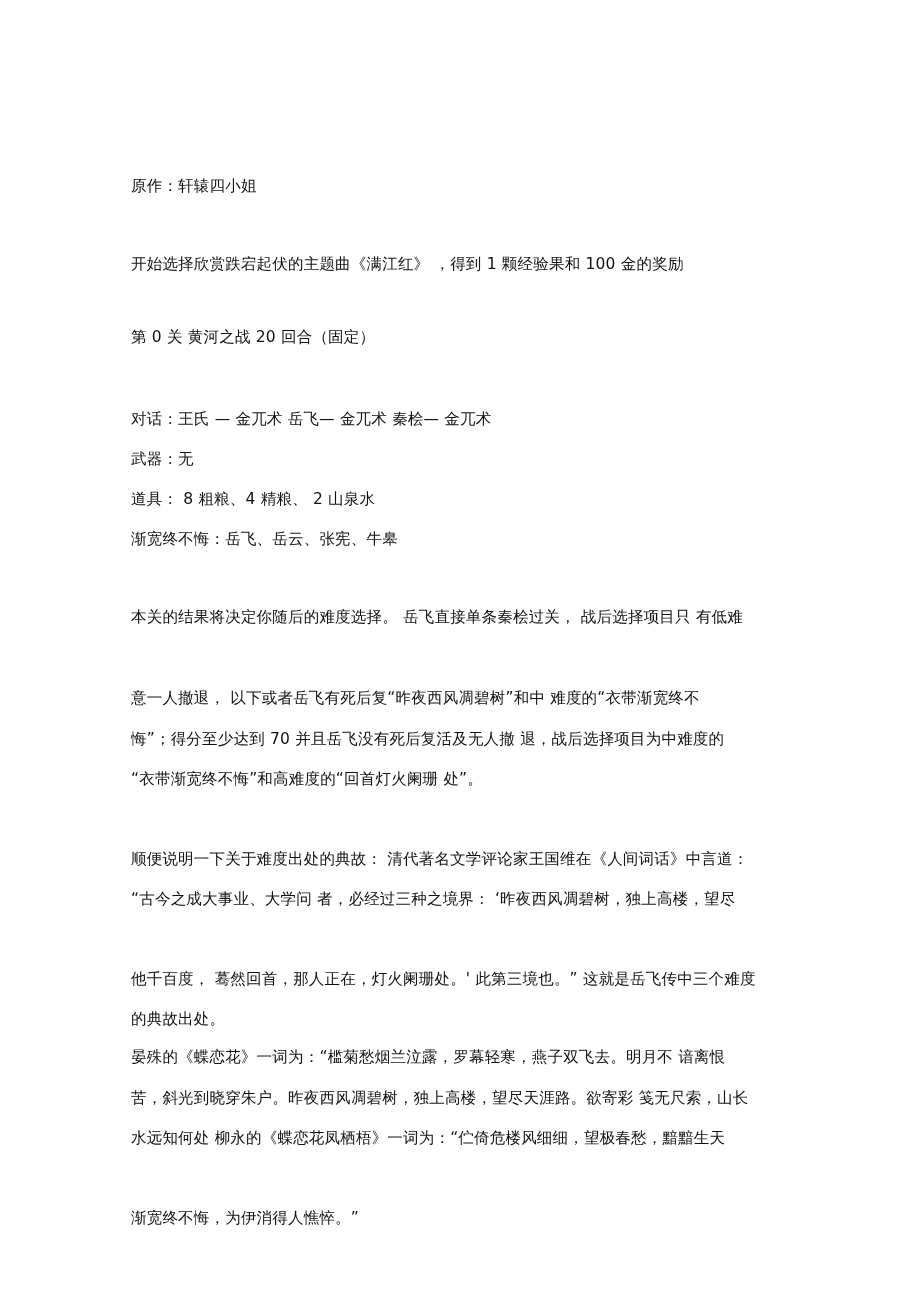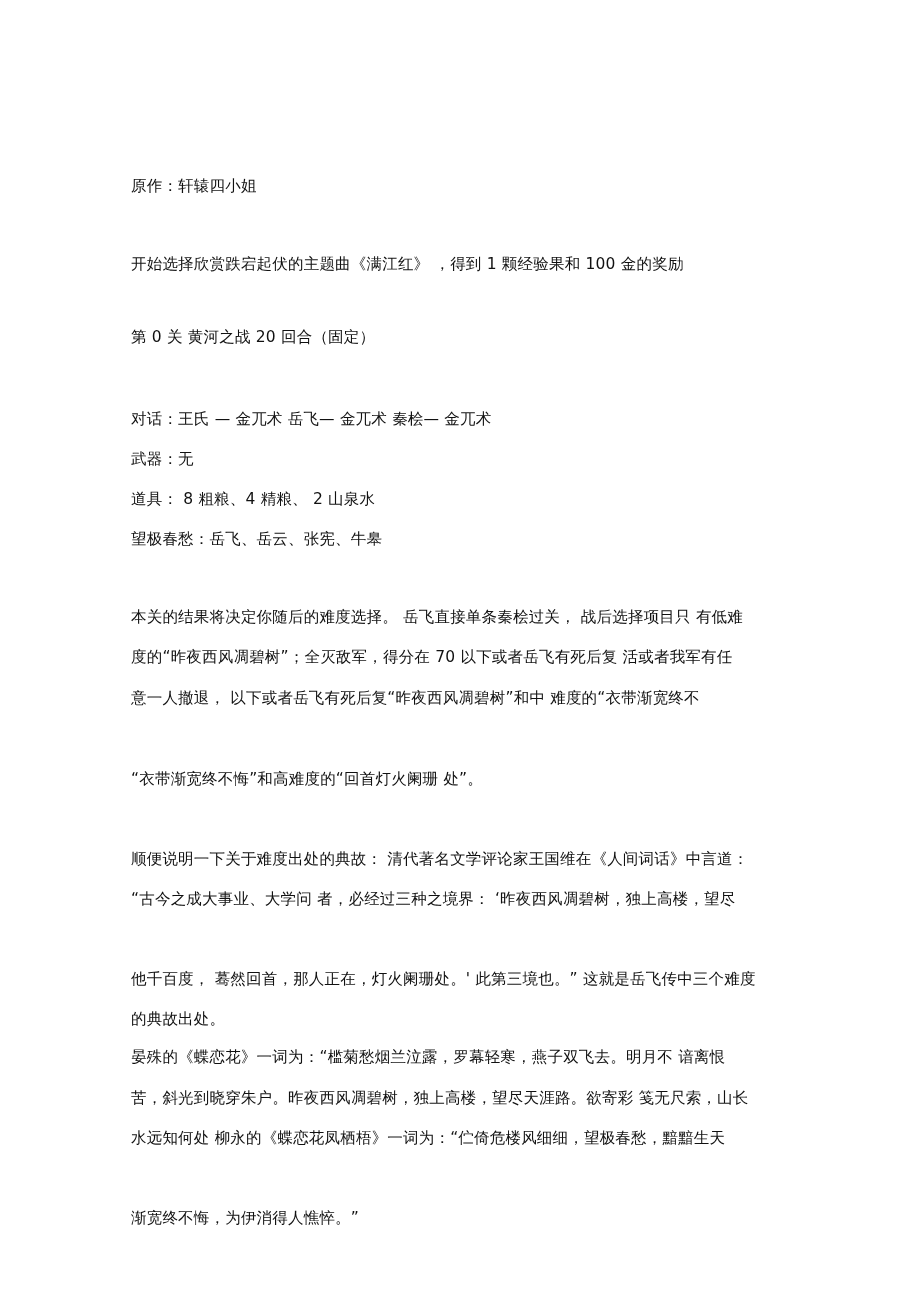--- a/index.html
+++ b/index.html
@@ -36,25 +36,25 @@
 <body>
 
 <div class="page">
   <div class="line" style="top:149px">原作：轩辕四小姐</div>
   <div class="line" style="top:227px">开始选择欣赏跌宕起伏的主题曲《满江红》 ，得到 1 颗经验果和 100 金的奖励</div>
 
   <div class="line" style="top:300px">第 0 关 黄河之战 20 回合（固定）</div>
   <div class="line" style="top:382px">对话：王氏 — 金兀术 岳飞— 金兀术 秦桧— 金兀术</div>
   <div class="line" style="top:422px">武器：无</div>
   <div class="line" style="top:462px">道具： 8 粗粮、4 精粮、 2 山泉水</div>
-  <div class="line" style="top:502px">望极春愁：岳飞、岳云、张宪、牛皋</div>
+  <div class="line" style="top:502px">渐宽终不悔：岳飞、岳云、张宪、牛皋</div>
 
   <div class="line" style="top:580px">本关的结果将决定你随后的难度选择。 岳飞直接单条秦桧过关， 战后选择项目只 有低难</div>
-  <div class="line" style="top:620px">度的“昨夜西风凋碧树”；全灭敌军，得分在 70 以下或者岳飞有死后复 活或者我军有任</div>
   <div class="line" style="top:661px">意一人撤退， 以下或者岳飞有死后复“昨夜西风凋碧树”和中 难度的“衣带渐宽终不</div>
+  <div class="line" style="top:702px">悔”；得分至少达到 70 并且岳飞没有死后复活及无人撤 退，战后选择项目为中难度的</div>
   <div class="line" style="top:742px"> “衣带渐宽终不悔”和高难度的“回首灯火阑珊 处”。</div>
 
   <div class="line" style="top:822px">顺便说明一下关于难度出处的典故： 清代著名文学评论家王国维在《人间词话》中言道：</div>
   <div class="line" style="top:862px"> “古今之成大事业、大学问 者，必经过三种之境界： ‘昨夜西风凋碧树，独上高楼，望尽</div>
   <div class="line" style="top:942px">他千百度， 蓦然回首，那人正在，灯火阑珊处。' 此第三境也。” 这就是岳飞传中三个难度</div>
   <div class="line" style="top:982px">的典故出处。</div>
   <div class="line" style="top:1020px">晏殊的《蝶恋花》一词为：“槛菊愁烟兰泣露，罗幕轻寒，燕子双飞去。明月不 谙离恨</div>
   <div class="line" style="top:1061px">苦，斜光到晓穿朱户。昨夜西风凋碧树，独上高楼，望尽天涯路。欲寄彩 笺无尺索，山长</div>
   <div class="line" style="top:1101px">水远知何处 柳永的《蝶恋花凤栖梧》一词为：“伫倚危楼风细细，望极春愁，黯黯生天</div>
   <div class="line" style="top:1181px">渐宽终不悔，为伊消得人憔悴。”</div>

